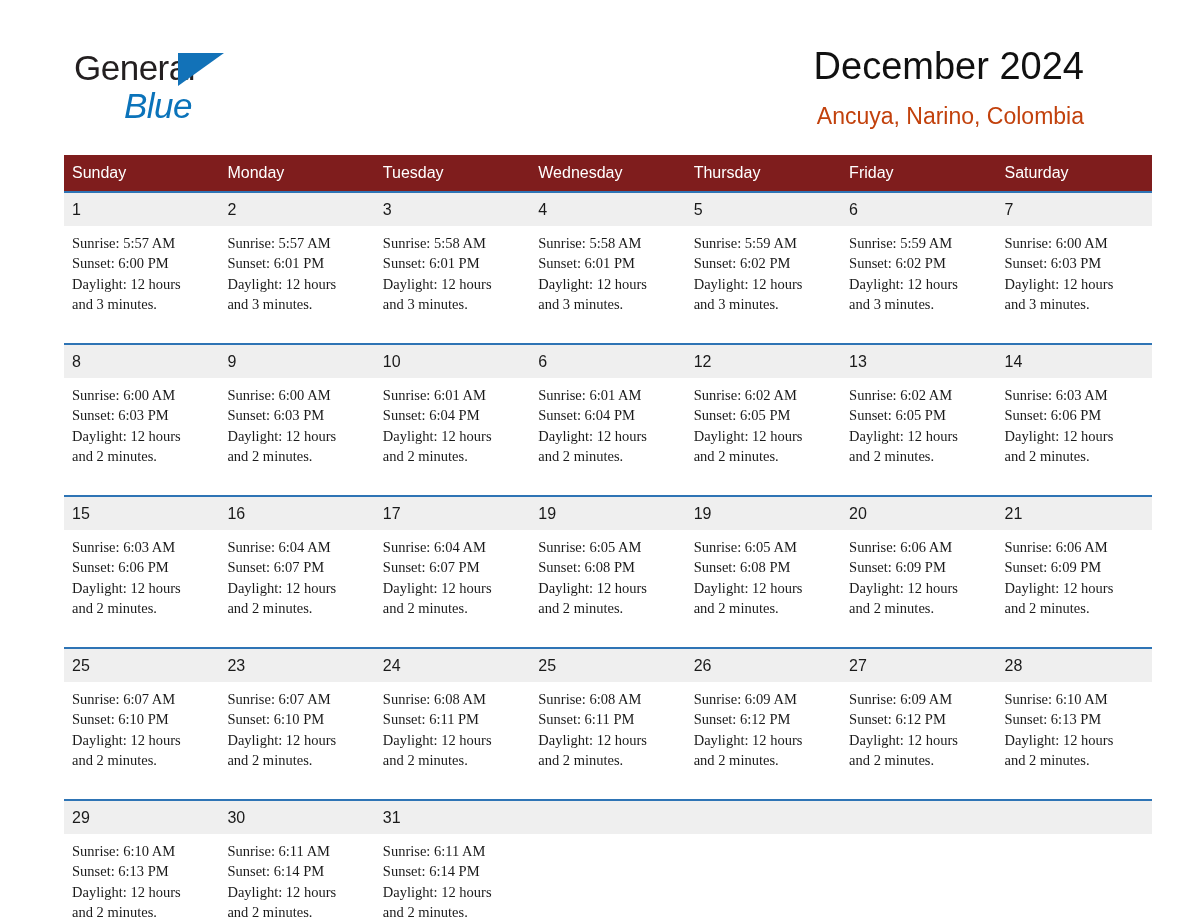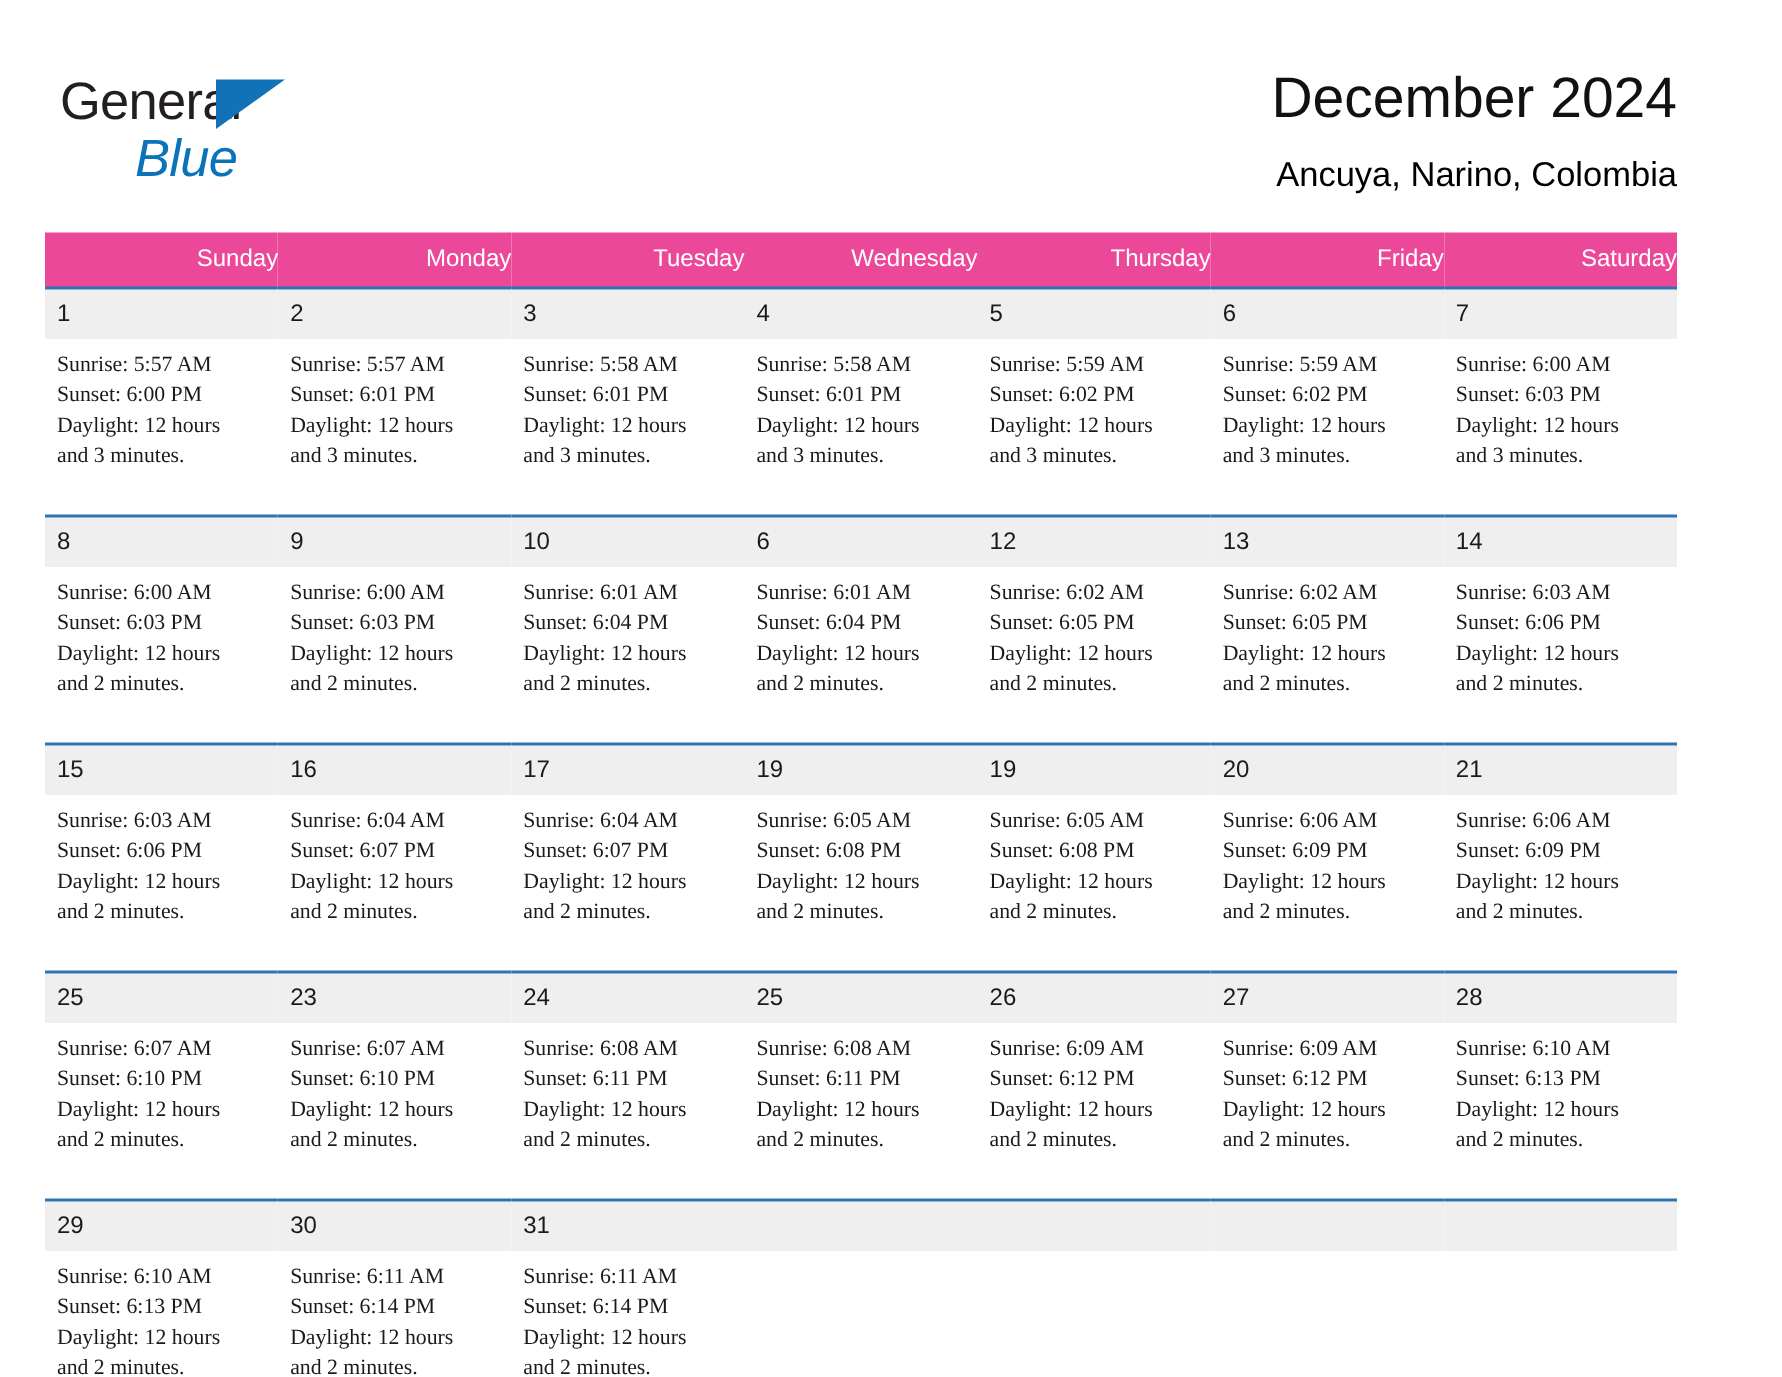--- a/index.html
+++ b/index.html
@@ -12,21 +12,21 @@
     height: 918px;
     font-family: "Liberation Sans", sans-serif;
     color: #1a1a1a;
     -webkit-font-smoothing: antialiased;
   }
   .page {
     position: relative;
     width: 1148px;
     height: 918px;
     box-sizing: border-box;
-    padding: 0 30px;
+    padding: 0 64px;
   }
 
   
   .top {
     position: relative;
     height: 155px;
   }
   .brand {
     position: absolute;
     left: 10px;
@@ -69,38 +69,38 @@
     text-align: right;
   }
   .cal-title {
     font-size: 38px;
     color: #111111;
     line-height: 52px;
     white-space: nowrap;
   }
   .cal-subtitle {
     font-size: 23px;
-    color: #000000;
+    color: #c2410c;
     line-height: 30px;
     margin-top: 9px;
     white-space: nowrap;
   }
 
   
   .cal {
     width: 1088px;
     border-collapse: collapse;
     table-layout: fixed;
   }
   .cal th {
-    background: #ec4899;
+    background: #7f1d1d;
     color: #ffffff;
     font-weight: normal;
     font-size: 16px;
-    text-align: right;
+    text-align: left;
     padding: 8px 0 9px 8px;
     line-height: 19px;
   }
   .cal td {
     vertical-align: top;
     padding: 0;
     width: 155.4px;
   }
   tr.week > td {
     border-top: 2px solid #2e74b5;

